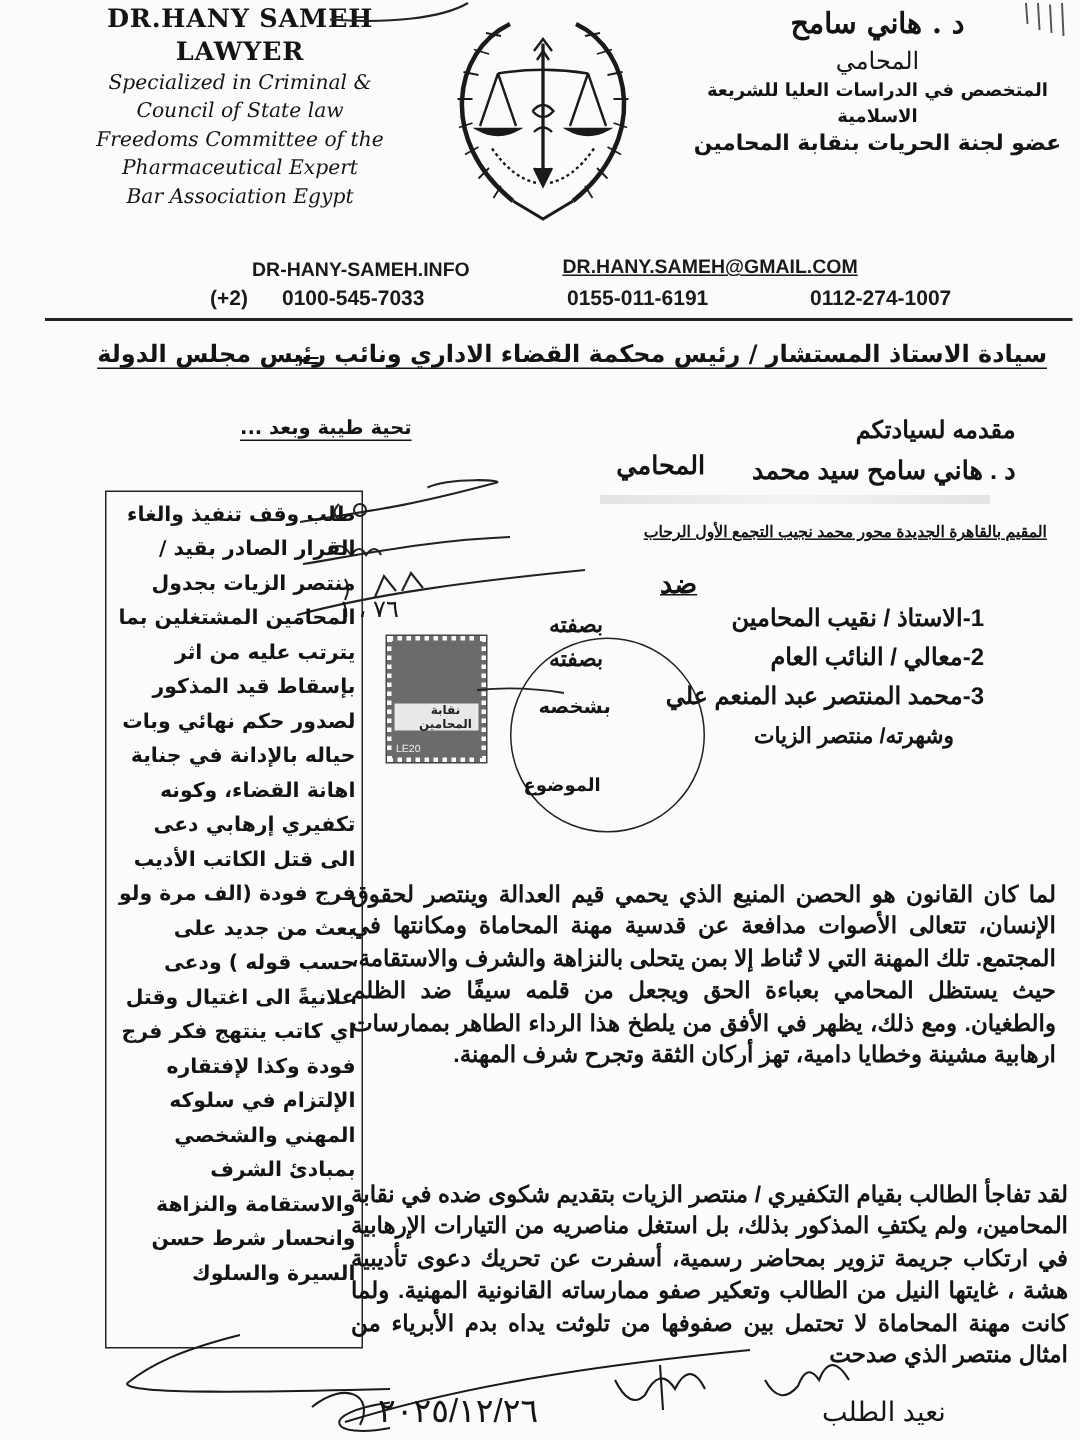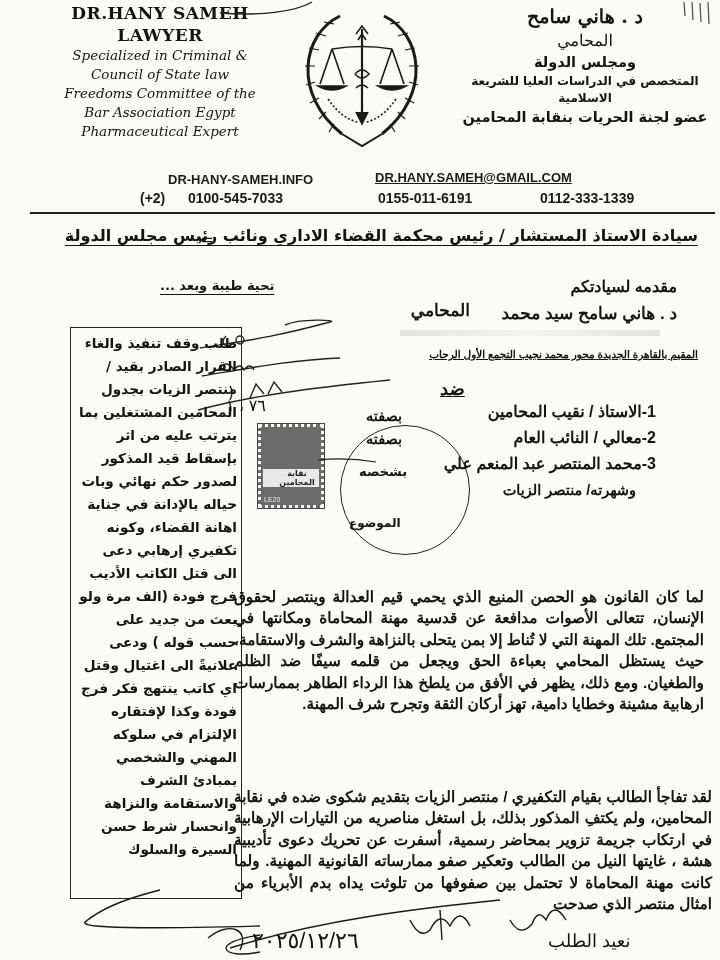--- a/index.html
+++ b/index.html
@@ -50,22 +50,22 @@
 </style>
 </head>
 <body>
 
 <div class="abs lh-en">
   <div class="name">DR.HANY SAMEH</div>
   <div class="name">LAWYER</div>
   <div class="sub">Specialized in Criminal &amp;</div>
   <div class="sub">Council of State law</div>
   <div class="sub">Freedoms Committee of the</div>
+  <div class="sub">Pharmaceutical  Expert</div>
   <div class="sub">Bar Association Egypt</div>
-  <div class="sub">Pharmaceutical  Expert</div>
 </div>
 
 <svg class="abs" style="left:200px;top:0;width:120px;height:24px">
   <path d="M20 13 C60 16 95 12 112 2" stroke="#222" stroke-width="1.4" fill="none"></path>
 </svg>
 <svg class="abs" style="left:678px;top:0;width:42px;height:30px">
   <path d="M6 2 L7 16 M14 2 L15 20 M22 3 L23 22 M30 2 L31 24" stroke="#555" stroke-width="1.3" fill="none"></path>
 </svg>
 
 <svg class="abs emblem" viewBox="0 0 160 150">
@@ -86,31 +86,30 @@
     <path d="M110 45 L98 80 M110 45 L122 80"></path>
     <path d="M96 82 Q110 90 124 82 Z" fill="#1a1a1a"></path>
     <path d="M73 70 Q80 62 87 70 Q80 78 73 70 M74 84 Q80 78 86 84"></path>
     <path d="M46 95 Q60 115 76 118 M114 95 Q100 115 84 118" stroke-dasharray="2 2"></path>
   </g>
 </svg>
 
 <div class="abs lh-ar">
   <div class="name">د . هاني سامح</div>
   <div class="title2">المحامي</div>
-  <div class="l1">ومجلس الدولة</div>
   <div class="l2">المتخصص في الدراسات العليا للشريعة الاسلامية</div>
   <div class="l1">عضو لجنة الحريات بنقابة المحامين</div>
 </div>
 
 <div class="abs contact" style="left:168px;top:172px">DR-HANY-SAMEH.INFO</div>
 <div class="abs contact" style="left:375px;top:170px;text-decoration:underline">DR.HANY.SAMEH@GMAIL.COM</div>
 <div class="abs contact" style="left:140px;top:190px;font-size:14px">(+2)</div>
 <div class="abs contact" style="left:188px;top:190px;font-size:14px">0100-545-7033</div>
 <div class="abs contact" style="left:378px;top:190px;font-size:14px">0155-011-6191</div>
-<div class="abs contact" style="left:540px;top:190px;font-size:14px">0112-333-1339</div>
+<div class="abs contact" style="left:540px;top:190px;font-size:14px">0112-274-1007</div>
 <div class="abs rule" style="top:212px"></div>
 
 <div class="abs addressee">سيادة الاستاذ المستشار / رئيس محكمة القضاء الاداري ونائب رئيس مجلس الدولة</div>
 <div class="abs" style="left:198px;top:230px;font-size:16px">≔</div>
 
 <div class="abs greet">تحية طيبة وبعد ...</div>
 
 <div class="abs txt-ar rtl" style="right:43px;top:277px;font-size:16px">مقدمه لسيادتكم</div>
 <div class="abs txt-ar rtl" style="right:43px;top:303px;font-size:17px">د . هاني سامح سيد محمد</div>
 <div class="abs txt-ar rtl" style="right:250px;top:300px;font-size:17px">المحامي</div>

